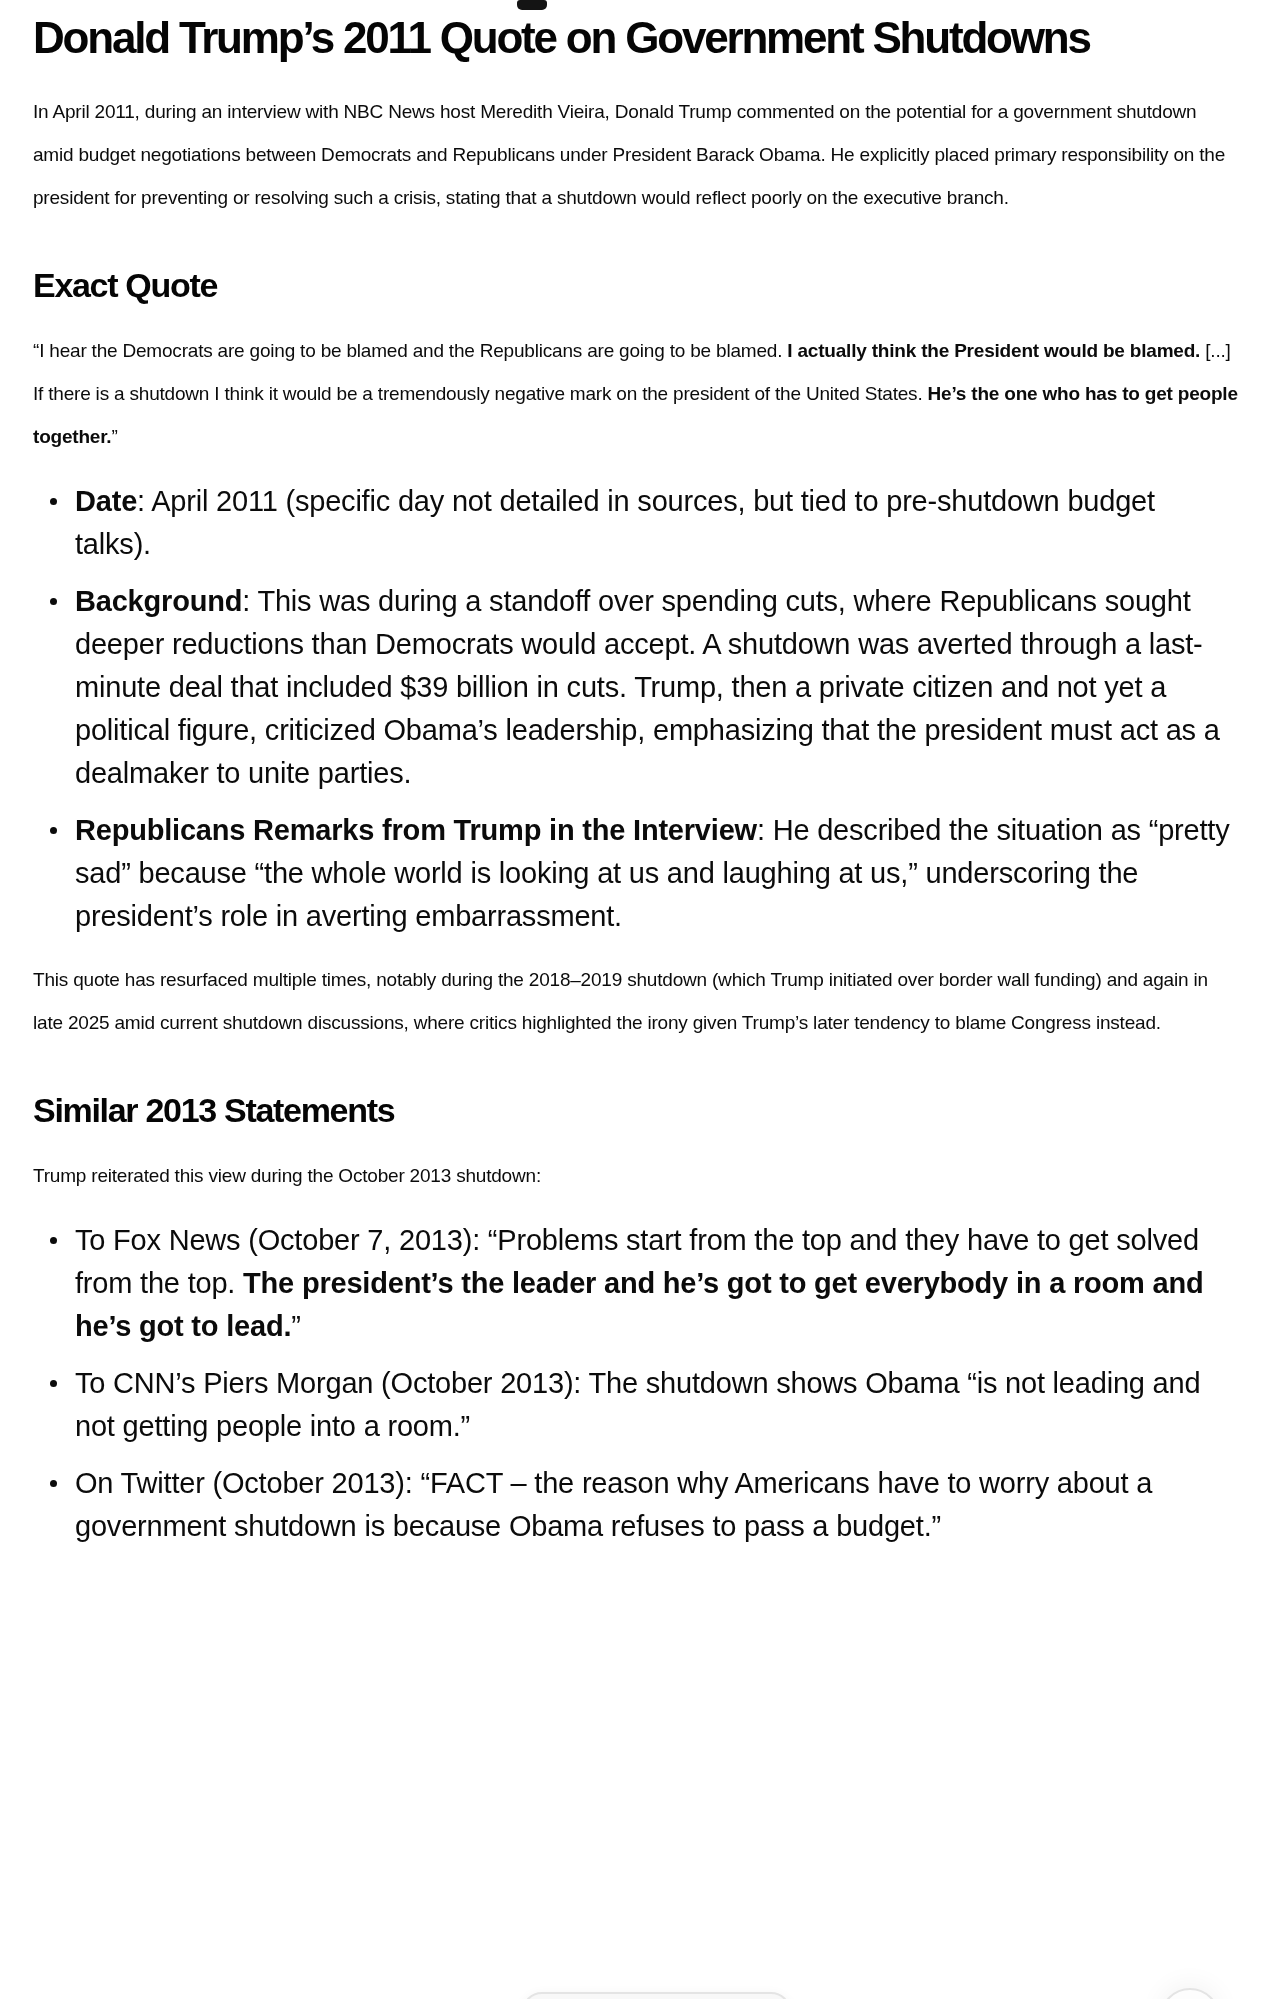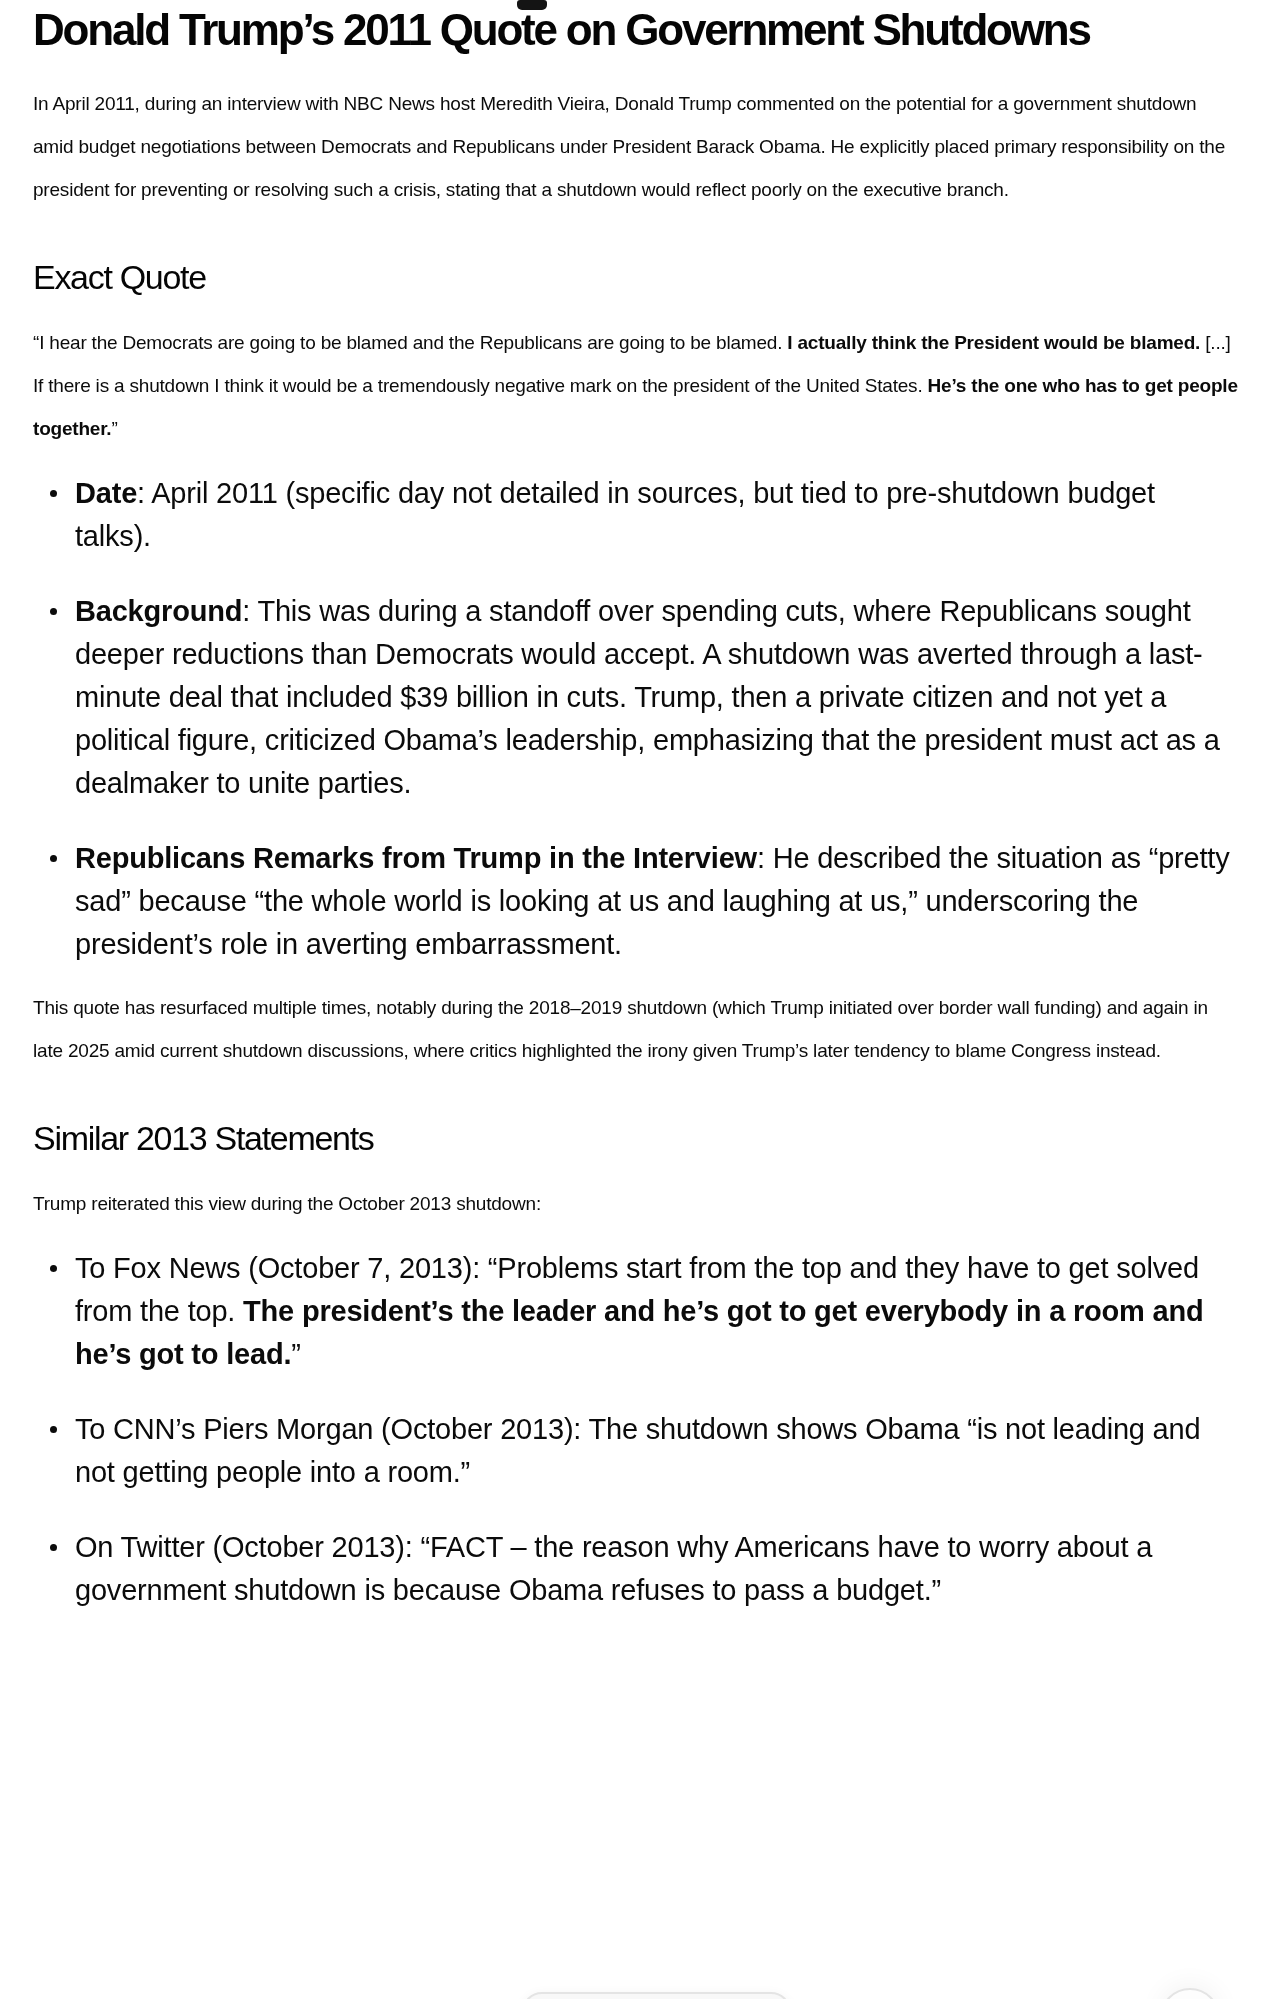--- a/index.html
+++ b/index.html
@@ -13,56 +13,56 @@
     -webkit-font-smoothing: antialiased;
   }
   .top-fragment {
     position: absolute;
     left: 517px; top: 0;
     width: 30px; height: 10px;
     background: #141414;
     border-radius: 3px 3px 5px 5px;
   }
   .content {
-    padding: 4px 33px 0 33px;
+    padding: 12px 33px 0 33px;
   }
   h1 {
     margin: 0 0 26px 0;
     font-size: 44px;
     line-height: 52px;
     font-weight: 700;
     letter-spacing: -2.2px;
     color: #050505;
   }
   h2 {
     margin: 44px 0 22px 0;
     font-size: 34px;
     line-height: 44px;
-    font-weight: 400;
+    font-weight: 700;
     letter-spacing: -1.3px;
     color: #050505;
   }
   p {
     margin: 0 0 22px 0;
     font-size: 19px;
     line-height: 43px;
     letter-spacing: -0.2px;
   }
   ul {
     list-style: none;
     margin: 0 0 20px 0;
     padding: 0;
   }
   li {
     position: relative;
     padding-left: 42px;
     font-size: 29px;
     line-height: 43px;
     letter-spacing: -0.2px;
-    margin-top: 32px;
+    margin-top: 14px;
   }
   li:first-child { margin-top: 12px; }
   li::before {
     content: "";
     position: absolute;
     left: 17px; top: 18px;
     width: 7px; height: 7px;
     border-radius: 50%;
     background: #0b0b0b;
   }

